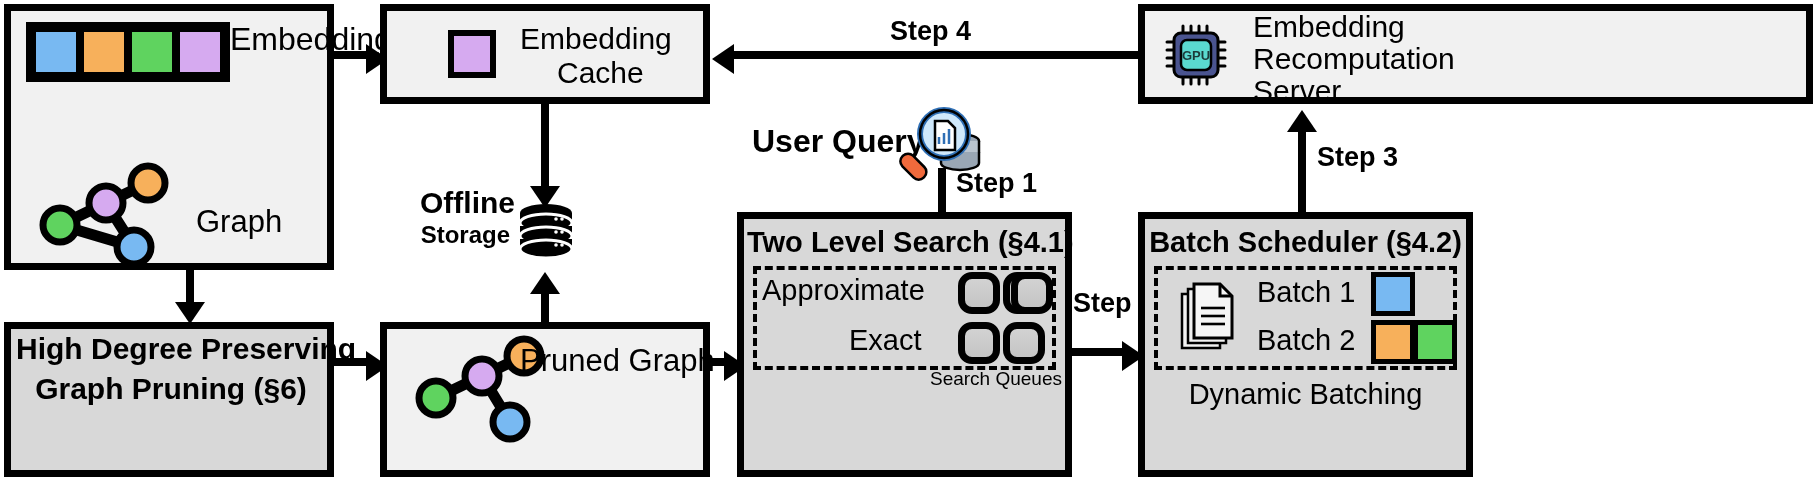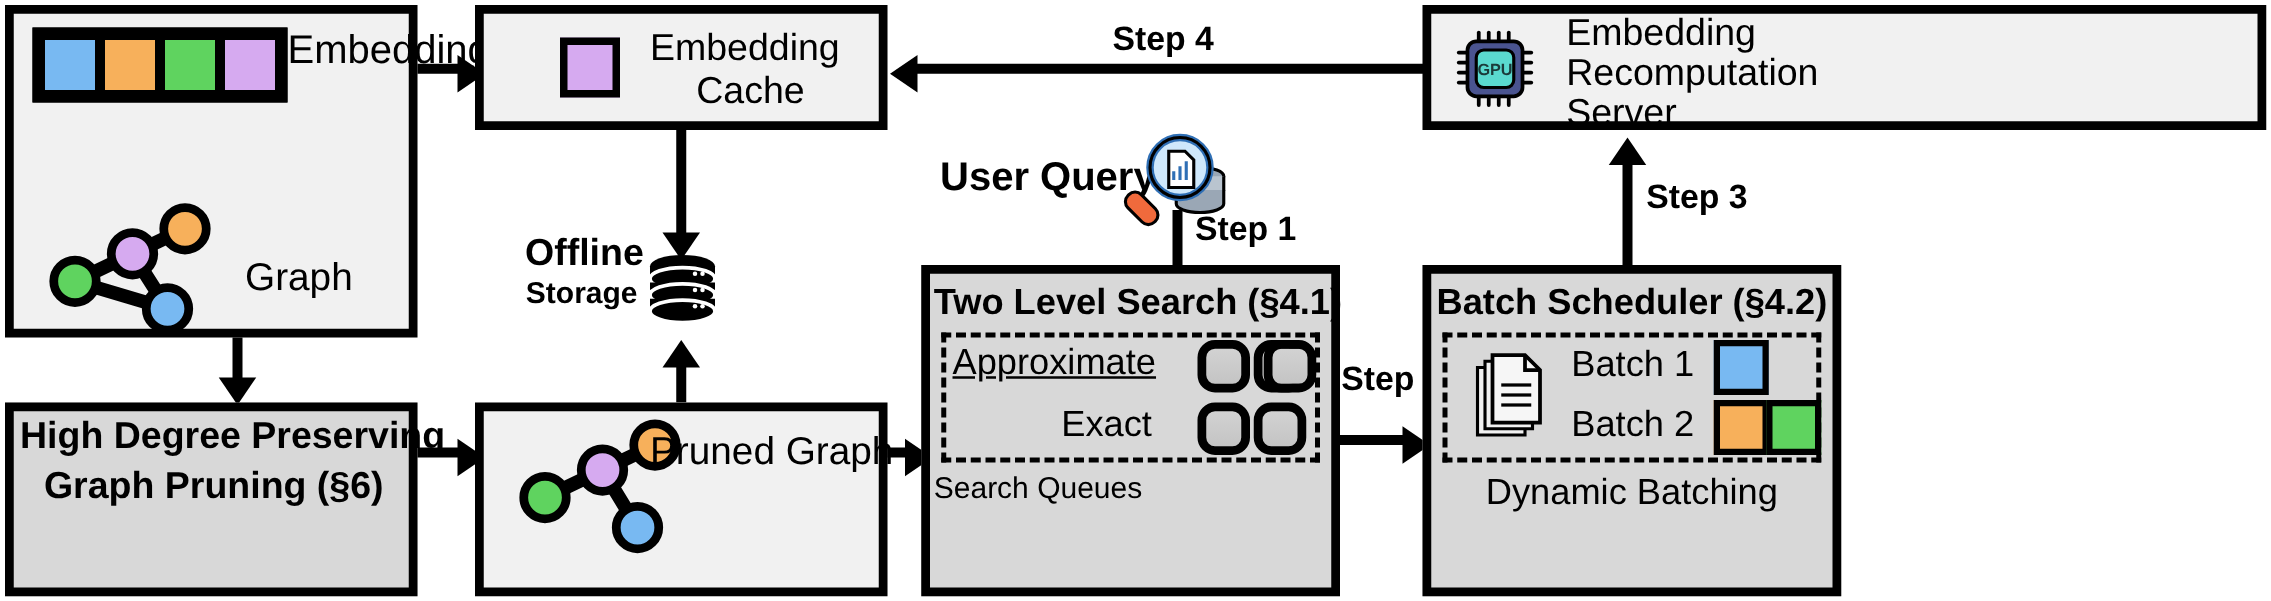--- a/index.html
+++ b/index.html
@@ -160,30 +160,30 @@
 
   <div class="ln" style="left:938px;top:168px;width:8px;height:48px;"></div>
   <div class="ah down" style="left:927px;top:212px;"></div>
   <div class="txt b" style="left:956px;top:168px;font-size:27px;">Step 1</div>
 
   <div class="box shade" style="left:737px;top:212px;width:335px;height:265px;"></div>
   <div class="txt b" style="left:747px;top:226px;width:315px;text-align:center;font-size:29px;">Two Level Search (§4.1)</div>
 
   <div class="dashed" style="left:753px;top:266px;width:303px;height:104px;"></div>
 
-  <div class="txt" style="left:762px;top:274px;font-size:29px;text-decoration:underline;">Approximate</div>
+  <div class="txt" style="left:762px;top:274px;font-size:29px;">Approximate</div>
   <div class="qcell" style="left:958px;top:272px;width:42px;height:42px;"></div>
   <div class="qcell" style="left:1003px;top:272px;width:42px;height:42px;"></div>
   <div class="qcell" style="left:1011px;top:272px;width:42px;height:42px;"></div>
 
   <div class="txt" style="left:849px;top:324px;font-size:29px;">Exact</div>
   <div class="qcell" style="left:958px;top:322px;width:42px;height:42px;"></div>
   <div class="qcell" style="left:1003px;top:322px;width:42px;height:42px;"></div>
 
-  <div class="txt" style="left:747px;top:378px;width:315px;text-align:left;font-size:24px;">Search Queues</div>
+  <div class="txt" style="left:747px;top:368px;width:315px;text-align:right;font-size:19px;">Search Queues</div>
 
   <div class="ln" style="left:1072px;top:348px;width:56px;height:8px;"></div>
   <div class="ah right" style="left:1122px;top:341px;"></div>
   <div class="txt b" style="left:1073px;top:288px;font-size:27px;">Step 2</div>
 
   <div class="box shade" style="left:1138px;top:212px;width:335px;height:265px;"></div>
   <div class="txt b" style="left:1148px;top:226px;width:315px;text-align:center;font-size:29px;">Batch Scheduler (§4.2)</div>
 
   <div class="dashed" style="left:1154px;top:266px;width:303px;height:104px;"></div>
 

